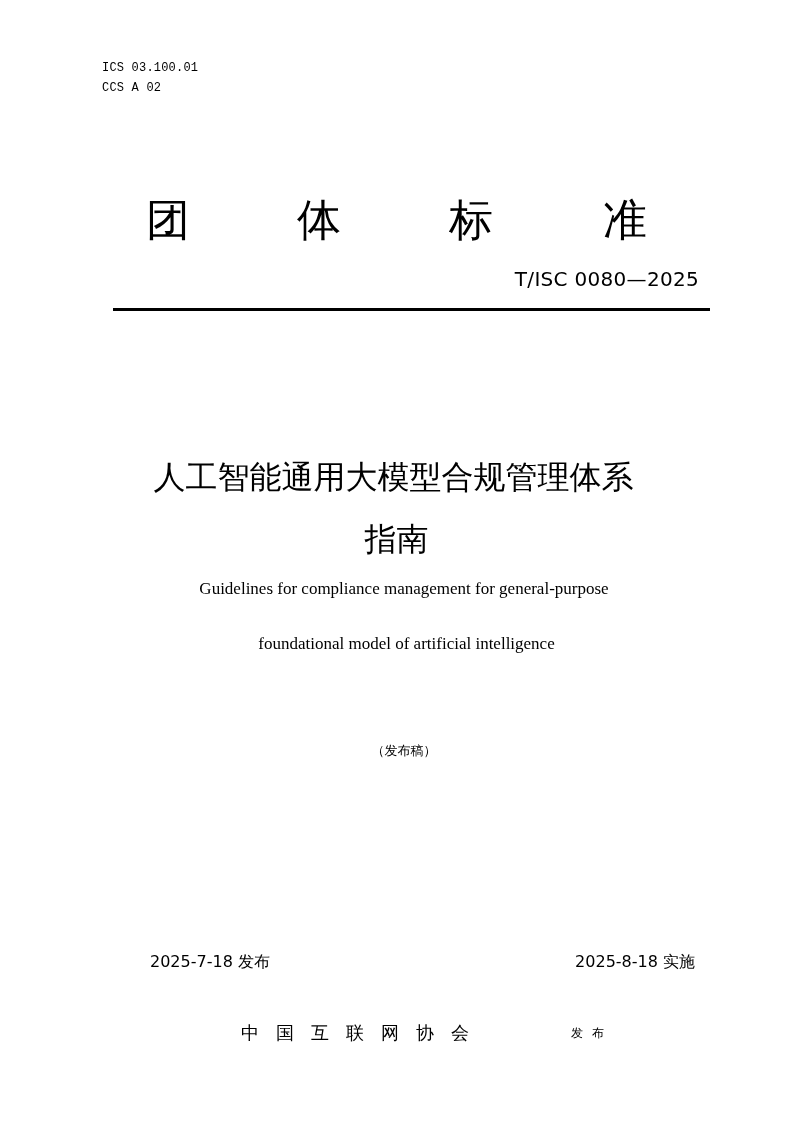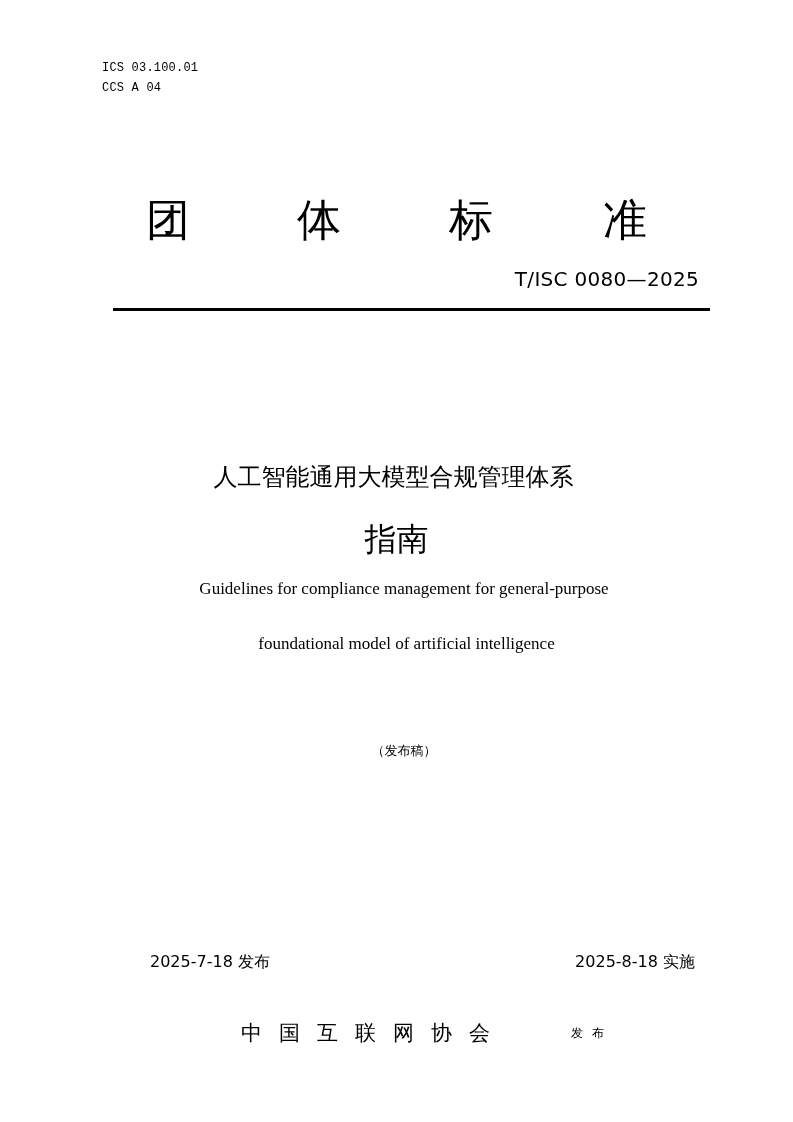--- a/index.html
+++ b/index.html
@@ -16,42 +16,42 @@
     .std-char { top: 192px; font-size: 44px; line-height: 56px; font-weight: normal; }
     .std-c1 { left: 146px; }
     .std-c2 { left: 297px; }
     .std-c3 { left: 449px; }
     .std-c4 { left: 603px; }
 
     .std-number { right: 94px; top: 270px; font-size: 20px; line-height: 18px; letter-spacing: 0.3px; }
 
     .header-rule { left: 113px; top: 308px; width: 597px; height: 3px; background: #000; }
 
-    .title-cn-1 { left: 0; width: 793px; text-align: center; top: 456px; font-size: 24px; line-height: 42px; }
+    .title-cn-1 { left: 0; width: 793px; text-align: center; top: 456px; font-size: 32px; line-height: 42px; }
     .title-cn-1 span { position: relative; left: -3px; }
     .title-cn-2 { left: 0; width: 793px; text-align: center; top: 518px; font-size: 32px; line-height: 42px; }
 
     .title-en-1 { left: 0; width: 808px; text-align: center; top: 578px; font-size: 17px; line-height: 22px; }
     .title-en-2 { left: 0; width: 813px; text-align: center; top: 633px; font-size: 17px; line-height: 22px; }
 
     .draft-status { left: 0; width: 808px; text-align: center; top: 743px; font-size: 13px; line-height: 16px; }
 
     .issue-date { left: 109px; top: 952px; font-size: 16px; line-height: 20px; margin-left: 41px; }
     .impl-date { right: 98px; top: 952px; font-size: 16px; line-height: 20px; text-align: right; }
 
-    .publisher { left: 241px; top: 1022px; font-size: 21px; line-height: 22px; letter-spacing: 17px; }
+    .publisher { left: 241px; top: 1022px; font-size: 18px; line-height: 22px; letter-spacing: 17px; }
     .publish-word { left: 571px; top: 1022px; font-size: 12px; line-height: 22px; letter-spacing: 9px; }
   </style>
 </head>
 <body>
 
 <div>
 
   <div class="abs classification class-ics mono">ICS 03.100.01</div>
-  <div class="abs classification class-ccs mono">CCS A 04</div>
+  <div class="abs classification class-ccs mono">CCS A 02</div>
 
   <div>
     <div class="abs std-char std-c1 sans">团</div>
     <div class="abs std-char std-c2 sans">体</div>
     <div class="abs std-char std-c3 sans">标</div>
     <div class="abs std-char std-c4 sans">准</div>
   </div>
 
   <div class="abs std-number sans">T/ISC 0080—2025</div>
 

